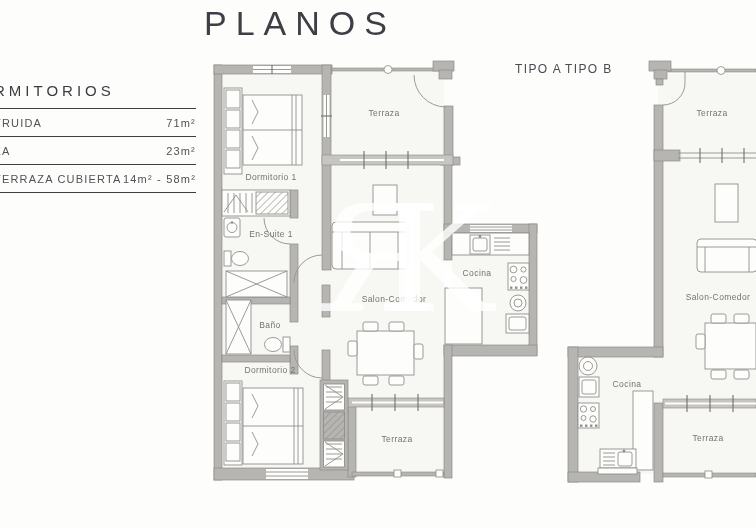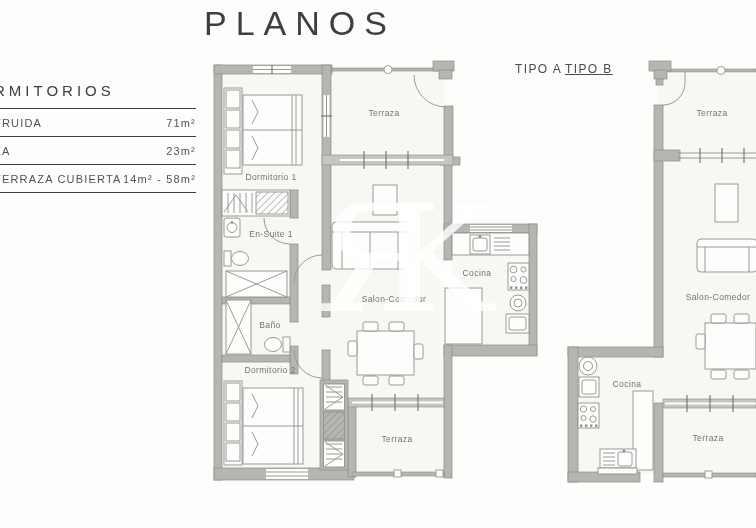--- a/index.html
+++ b/index.html
@@ -7,21 +7,21 @@
          font-family:"Liberation Sans",sans-serif;}
   .page-title{position:absolute;left:204px;top:4px;width:180px;text-align:center;
               font-size:34px;font-weight:300;letter-spacing:9px;color:#3e3e45;white-space:nowrap;}
   .legend{position:absolute;left:-6px;top:76px;width:202px;}
   .lg-head{font-size:15px;letter-spacing:4px;color:#3c3c42;margin:6px 0 9px 0;white-space:nowrap;}
   .lg-rule{border-top:1px solid #3f3f3f;height:0;width:202px;}
   .lg-row{display:flex;height:27px;align-items:center;font-size:11px;letter-spacing:1.2px;color:#515157;white-space:nowrap;}
   .lg-label{flex:0 0 128px;}
   .lg-value{flex:1;text-align:right;}
   .tab{position:absolute;top:62px;font-size:12px;letter-spacing:1.4px;color:#4b4b51;cursor:pointer;text-align:right;}
-  .tab-a{left:515px;} .tab-b{left:565px;text-decoration:underline;}
+  .tab-a{left:515px;} .tab-b{left:565px;}
   svg{position:absolute;left:0;top:0;}
   .wall{fill:#b6b5b2;stroke:#8c8b88;stroke-width:.7;}
   .fl{fill:#f7f7f4;}
   .furn{fill:#fdfdfc;stroke:#8f8f8c;stroke-width:.9;}
   .ln{stroke:#8f8f8c;fill:none;stroke-width:.9;}
   .arc{fill:none;stroke:#9a9a97;stroke-width:1;}
   .band{fill:#c6c5c2;stroke:#8c8b88;stroke-width:.6;}
   .tick{stroke:#6f6f6c;stroke-width:1.1;fill:none;}
   .wwin{fill:#fdfdfc;}
   .post{fill:#fdfdfc;stroke:#8c8b88;stroke-width:.8;}

